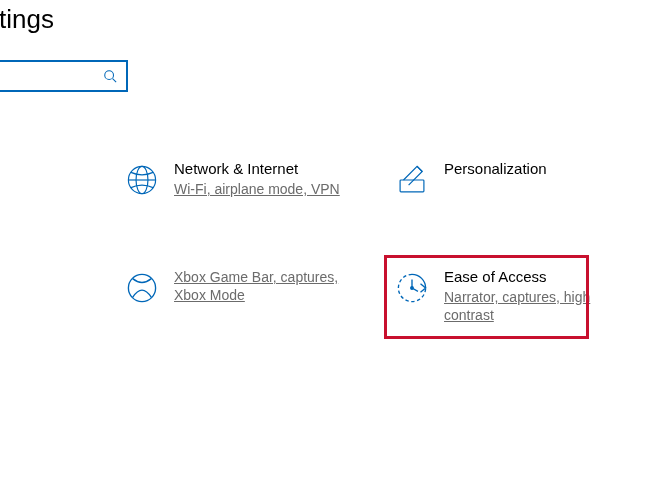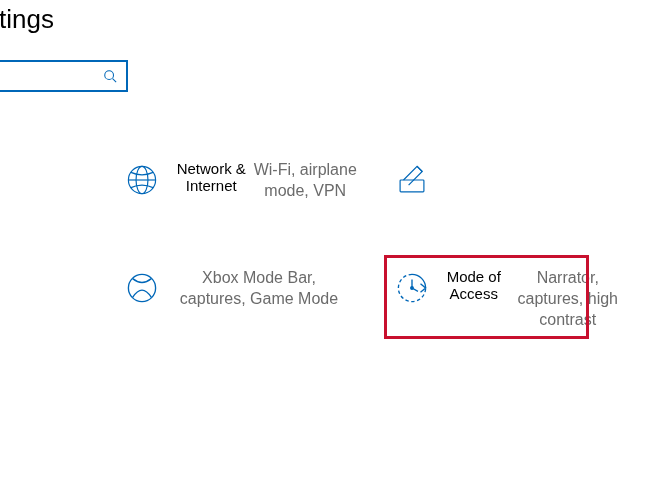--- a/index.html
+++ b/index.html
@@ -59,33 +59,33 @@
     height: 40px;
     margin-right: 12px;
     display: flex;
     align-items: center;
     justify-content: center;
     flex-shrink: 0;
     color: #0067b8;
   }
   .tile .text {
     display: flex;
-    flex-direction: row;
-    text-align: center;
+    flex-direction: column;
   }
   .tile .title {
     font-size: 15px;
     color: #000;
     margin-bottom: 3px;
   }
   .tile .desc {
-    font-size: 16px;
+    font-size: 14px;
     color: #6b6b6b;
     line-height: 1.3;
     max-width: 170px;
+    text-decoration: underline;
   }
 
   
   .partial {
     position: absolute;
     left: -172px;
     width: 260px;
     display: flex;
     flex-direction: column;
   }
@@ -155,46 +155,47 @@
 
 <div class="tile" style="left:392px; top:160px;">
   <span class="icon-wrap">
     <svg width="34" height="34" viewBox="0 0 40 40" fill="none" stroke="currentColor" stroke-width="1.4">
       <rect x="6" y="20" width="28" height="14" rx="1"></rect>
       <path d="M10 20 L26 4 L32 10 L16 26"></path>
       <line x1="26" y1="4" x2="32" y2="10"></line>
     </svg>
   </span>
   <div class="text">
+    <span class="title">Personalization</span>
   </div>
 </div>
 
 <div class="tile" style="left:122px; top:268px;">
   <span class="icon-wrap">
     <svg width="34" height="34" viewBox="0 0 40 40" fill="none" stroke="currentColor" stroke-width="1.6">
       <circle cx="20" cy="20" r="16"></circle>
       <path d="M9 9 Q20 18 31 9"></path>
       <path d="M9 31 Q20 14 31 31"></path>
     </svg>
   </span>
   <div class="text">
-    <span class="desc">Xbox Mode Bar, captures, Game Mode</span>
+    <span class="desc">Xbox Game Bar, captures, Xbox Mode</span>
   </div>
 </div>
 
 <div class="tile" style="left:392px; top:268px;">
   <span class="icon-wrap">
     <svg width="34" height="34" viewBox="0 0 40 40" fill="none" stroke="currentColor" stroke-width="1.6">
       <path d="M20 4 A16 16 0 1 0 36 20" stroke-dasharray="4 3"></path>
       <path d="M20 4 A16 16 0 0 1 36 20"></path>
       <polyline points="30,15 36,20 30,25"></polyline>
       <line x1="20" y1="20" x2="20" y2="10"></line>
       <line x1="20" y1="20" x2="27" y2="24"></line>
       <circle cx="20" cy="20" r="1.5" fill="currentColor"></circle>
     </svg>
   </span>
   <div class="text">
-    <span class="title">Mode of Access</span>
+    <span class="title">Ease of Access</span>
     <span class="desc">Narrator, captures, high contrast</span>
   </div>
 </div>
 
 <div class="highlight" style="left:384px; top:255px; width:205px; height:84px;"></div>
 
 </body></html>

